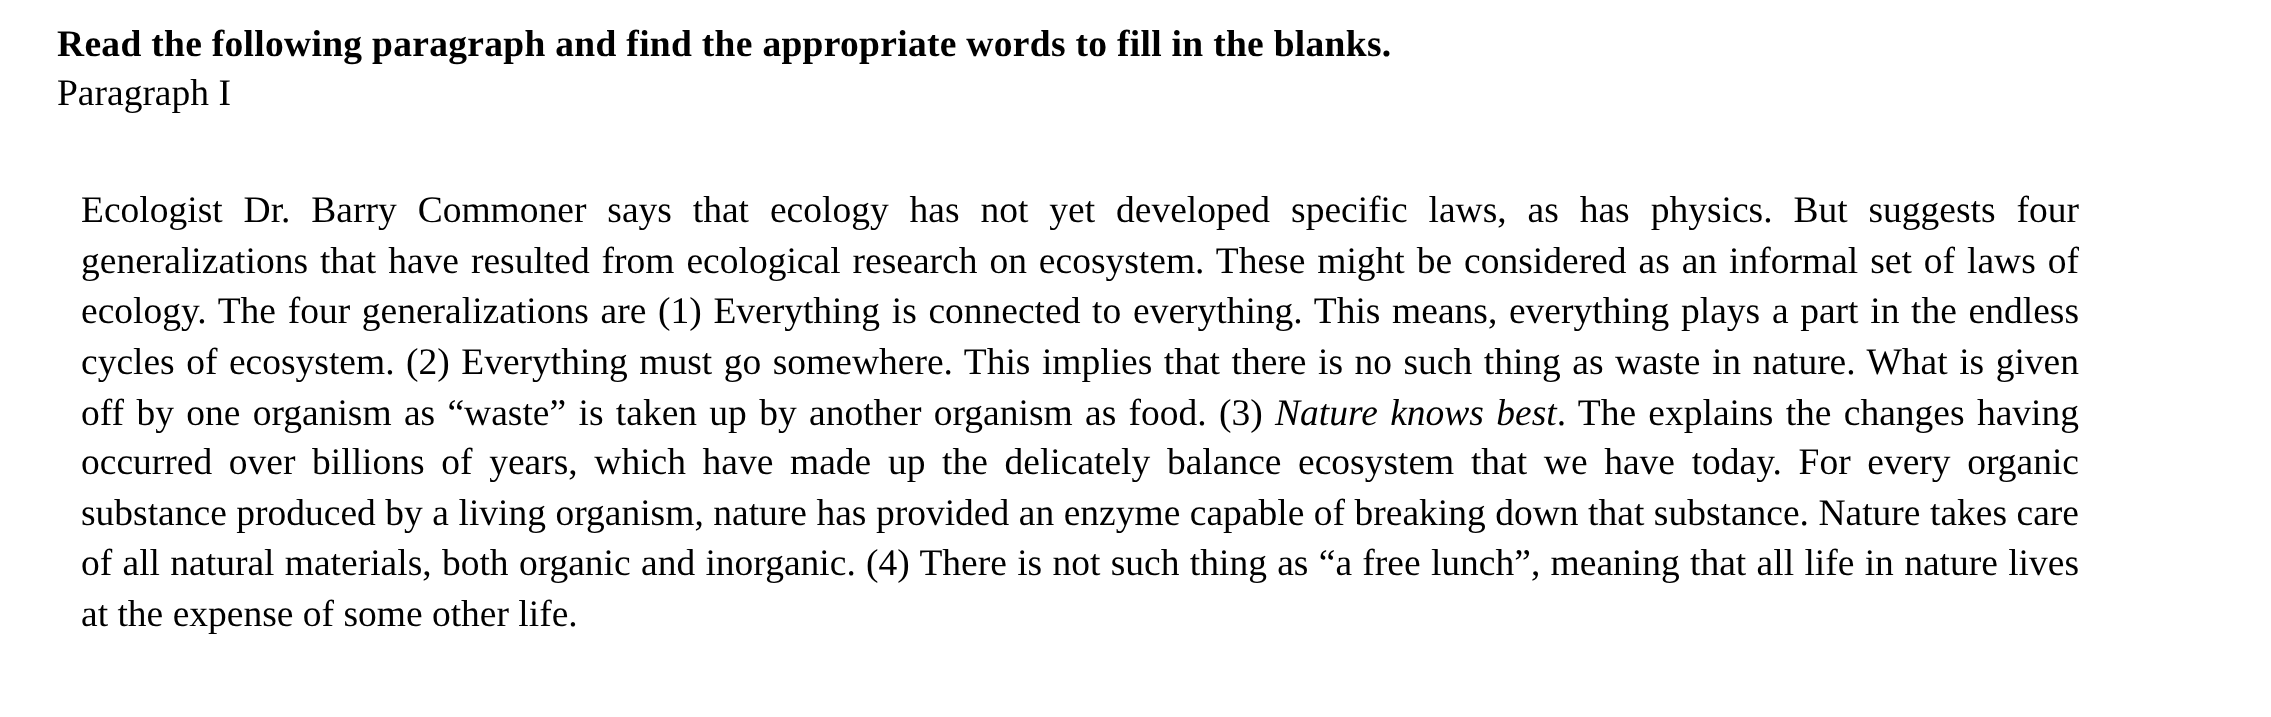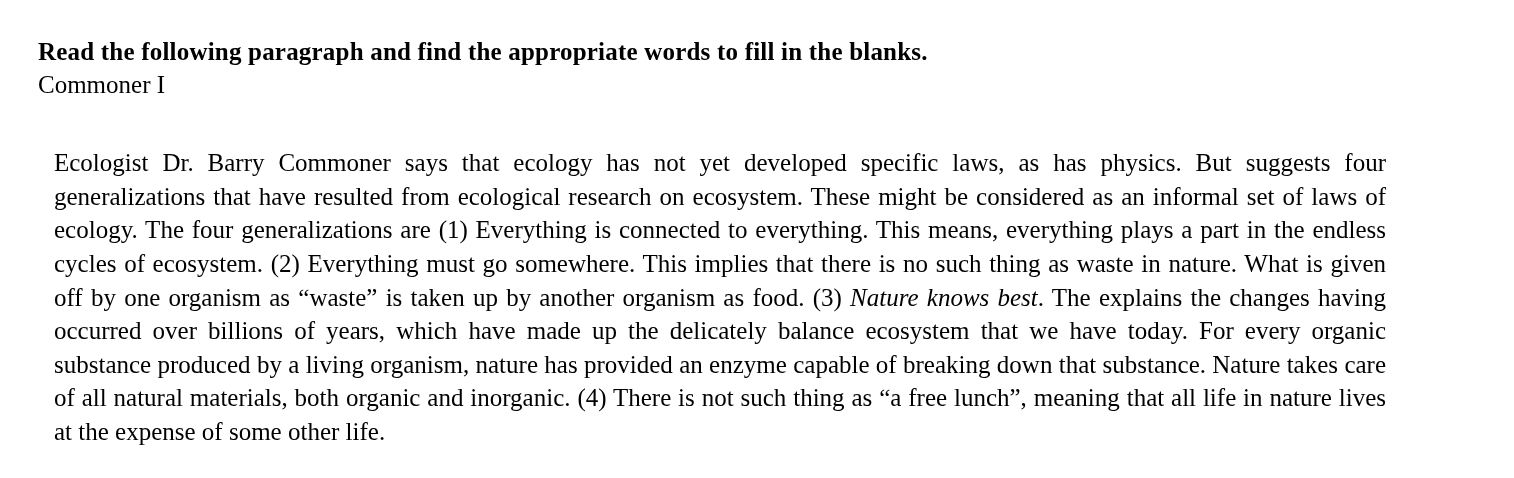--- a/index.html
+++ b/index.html
@@ -11,21 +11,21 @@
     width: 1514px;
     height: 478px;
     font-family: "Liberation Serif", serif;
     color: #000000;
     overflow: hidden;
   }
   .page {
     box-sizing: border-box;
     width: 1514px;
     height: 478px;
-    padding: 35px 112px 0 38px;
+    padding: 13px 112px 0 38px;
   }
   .instruction {
     font-family: "Liberation Serif", serif;
     font-weight: bold;
     font-size: 25px;
     line-height: 1.32;
     letter-spacing: 0.2px;
     margin: 0;
   }
   .para-label {
@@ -47,19 +47,19 @@
     font-style: italic;
   }
 </style>
 </head>
 <body>
 
 <div class="page">
 
   <p class="instruction">Read the following paragraph and find the appropriate words to fill in the blanks.</p>
 
-  <p class="para-label">Commoner I</p>
+  <p class="para-label">Paragraph I</p>
 
   <div class="spacer"></div>
 
   <p class="body-text"><span>Ecologist Dr. Barry Commoner says that ecology has not yet developed specific laws, as has physics. But suggests four generalizations that have resulted from ecological research on ecosystem. These might be considered as an informal set of laws of ecology. The four generalizations are (1) Everything is connected to everything. This means, everything plays a part in the endless cycles of ecosystem. (2) Everything must go somewhere. This implies that there is no such thing as waste in nature. What is given off by one organism as “waste” is taken up by another organism as food. (3) </span><span class="it">Nature knows best</span><span>. The explains the changes having occurred over billions of years, which have made up the delicately balance ecosystem that we have today. For every organic substance produced by a living organism, nature has provided an enzyme capable of breaking down that substance. Nature takes care of all natural materials, both organic and inorganic. (4) There is not such thing as “a free lunch”, meaning that all life in nature lives at the expense of some other life.</span></p>
 
 </div>
 
 </body></html>

